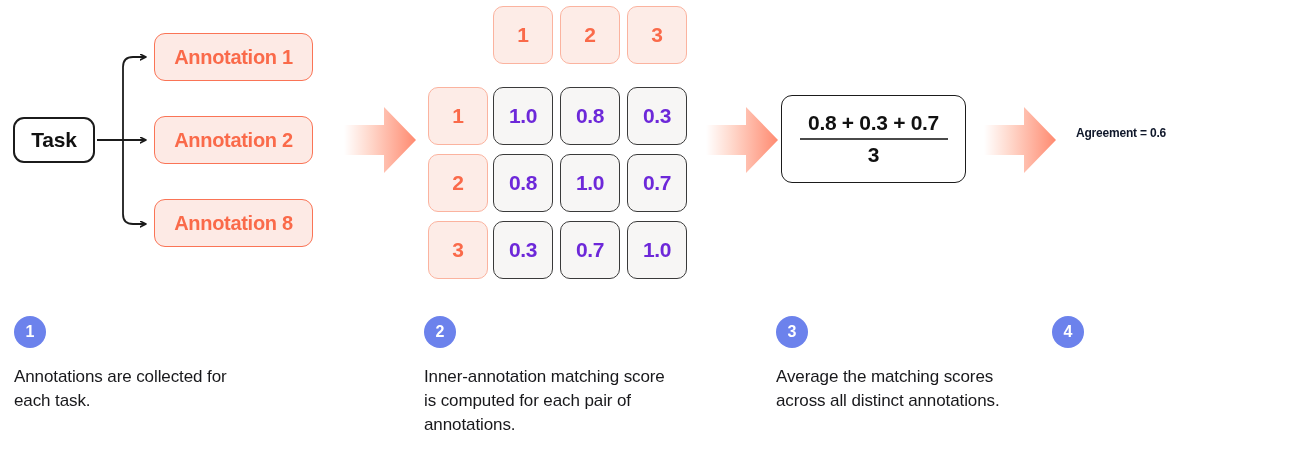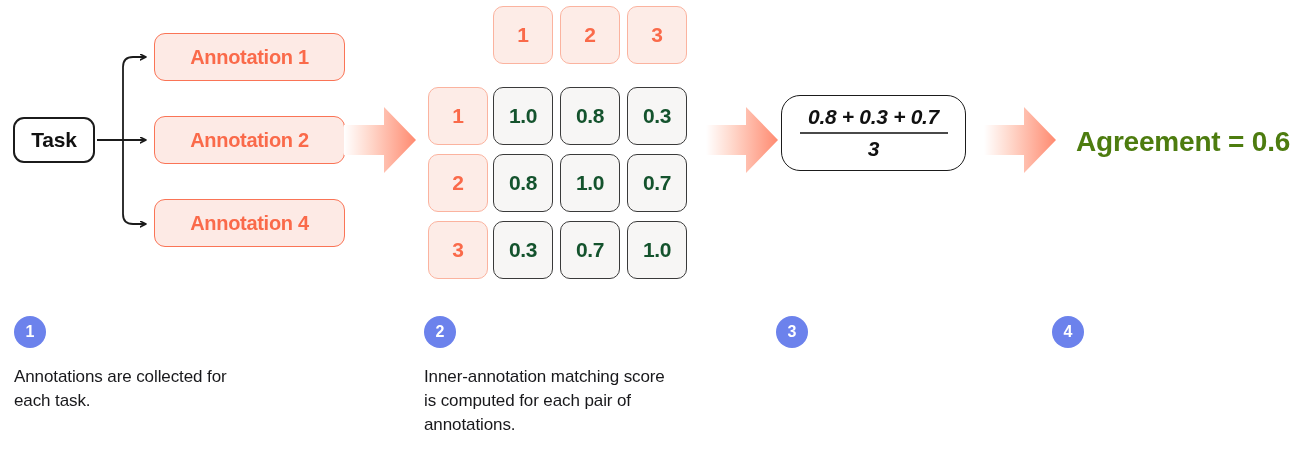--- a/index.html
+++ b/index.html
@@ -42,21 +42,21 @@
     font-weight: 700;
     color: #111111;
     letter-spacing: -0.2px;
     text-align: right;
   }
 
   
   .ann-box {
     position: absolute;
     left: 154px;
-    width: 191px;
+    width: 159px;
     height: 48px;
     border: 1.6px solid #fa7456;
     border-radius: 11px;
     background: #fdeae5;
     display: flex;
     align-items: center;
     justify-content: center;
     box-sizing: border-box;
   }
   .ann-box span {
@@ -112,40 +112,39 @@
     font-weight: 700;
     color: #fa6a4a;
   }
   .m-data {
     border: 1.8px solid #3a3a3a;
     background: #f7f6f5;
   }
   .m-data span {
     font-size: 21px;
     font-weight: 700;
-    color: #14532d;
+    color: #6d28d9;
     letter-spacing: -0.4px;
   }
 
   
   .formula-box {
     position: absolute;
     left: 781px;
     top: 95px;
     width: 185px;
-    height: 76px;
+    height: 88px;
     border: 1.8px solid #1b1b1b;
-    border-radius: 19px;
+    border-radius: 11px;
     background: #ffffff;
     box-sizing: border-box;
     display: flex;
     flex-direction: column;
     align-items: center;
     justify-content: center;
-    font-style: italic;
   }
   .frac {
     display: flex;
     flex-direction: column;
     align-items: center;
   }
   .frac-num {
     font-size: 21px;
     font-weight: 700;
     color: #111111;
@@ -162,23 +161,23 @@
     font-weight: 700;
     color: #111111;
     padding-top: 3px;
   }
 
   
   .result-text {
     position: absolute;
     left: 1076px;
     top: 126px;
-    font-size: 28px;
-    font-weight: 700;
-    color: #4d7c0f;
+    font-size: 12px;
+    font-weight: 700;
+    color: #0f172a;
     letter-spacing: -0.2px;
     white-space: nowrap;
   }
 
   
   .step {
     position: absolute;
     top: 316px;
     width: 250px;
   }
@@ -232,21 +231,21 @@
     <path d="M123,214 Q123,224 133,224 L146,224" fill="none" stroke="#1b1b1b" stroke-width="1.8" marker-end="url(#ah)"></path>
   </svg>
 
   <div class="ann-box ann-1">
     <span>Annotation 1</span>
   </div>
   <div class="ann-box ann-2">
     <span>Annotation 2</span>
   </div>
   <div class="ann-box ann-3">
-    <span>Annotation 4</span>
+    <span>Annotation 8</span>
   </div>
 
   <svg class="big-arrow arrow-1" viewBox="0 0 72 70" preserveAspectRatio="none">
     <defs>
       <linearGradient id="ag1" x1="0" y1="0" x2="1" y2="0">
         <stop offset="0%" stop-color="#ffffff"></stop>
         <stop offset="35%" stop-color="#ffd9cd"></stop>
         <stop offset="100%" stop-color="#ff8a70"></stop>
       </linearGradient>
     </defs>
@@ -341,18 +340,19 @@
   <div class="step step-1">
     <div class="step-badge">1</div>
     <div class="step-text">Annotations are collected for each task.</div>
   </div>
   <div class="step step-2">
     <div class="step-badge">2</div>
     <div class="step-text">Inner-annotation matching score is computed for each pair of annotations.</div>
   </div>
   <div class="step step-3">
     <div class="step-badge">3</div>
+    <div class="step-text">Average the matching scores across all distinct annotations.</div>
   </div>
   <div class="step step-4">
     <div class="step-badge">4</div>
   </div>
 
 </div>
 
 </body></html>

